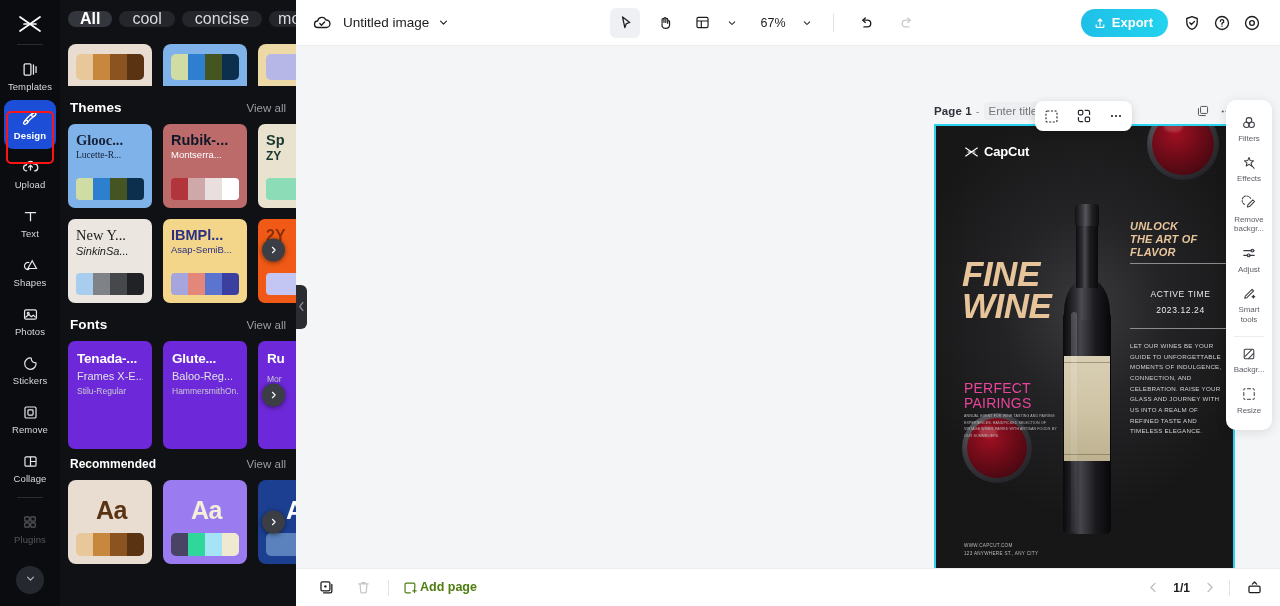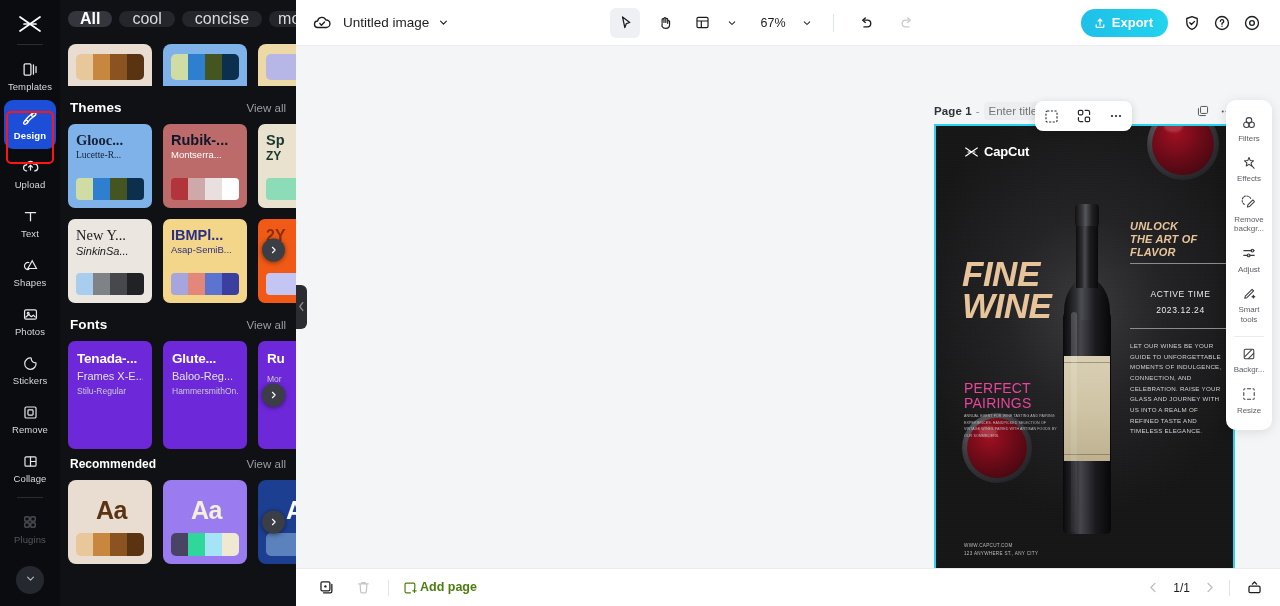--- a/index.html
+++ b/index.html
@@ -228,21 +228,21 @@
 
   .bottombar {
     height:38px; flex:0 0 38px; background:#fff; border-top:1px solid #ececee;
     display:flex; align-items:center; padding:0 14px 0 18px; gap:13px;
   }
   .bb-icon { width:24px; height:24px; display:flex; align-items:center; justify-content:center; cursor:pointer; color:#1c1d1f; }
   .bb-icon.dim { color:#c4c6ca; }
   .bb-div { width:1px; height:16px; background:#e2e3e6; }
   .addpage { display:flex; align-items:flex-start; gap:2px; cursor:pointer; font-size:12.5px; color:#4d7c0f; font-weight:bold; }
   .pg-nav { margin-left:auto; display:flex; align-items:center; gap:12px; }
-  .pg-count { font-size:12px; color:#1c1d1f; font-weight:normal; }
+  .pg-count { font-size:12px; color:#1c1d1f; font-weight:bold; }
   .pg-arrow { cursor:pointer; color:#b9bbbf; display:flex; }
 
   
   .rtools {
     position:absolute; right:8px; top:54px; width:46px;
     background:#fff; border-radius:10px; box-shadow:0 2px 12px rgba(0,0,0,.11);
     padding:9px 0 9px 0; display:flex; flex-direction:column; align-items:center; z-index:7;
   }
   .rt-item { width:44px; padding:5px 1px 6px; display:flex; flex-direction:column;
     align-items:center; gap:3px; cursor:pointer; }

